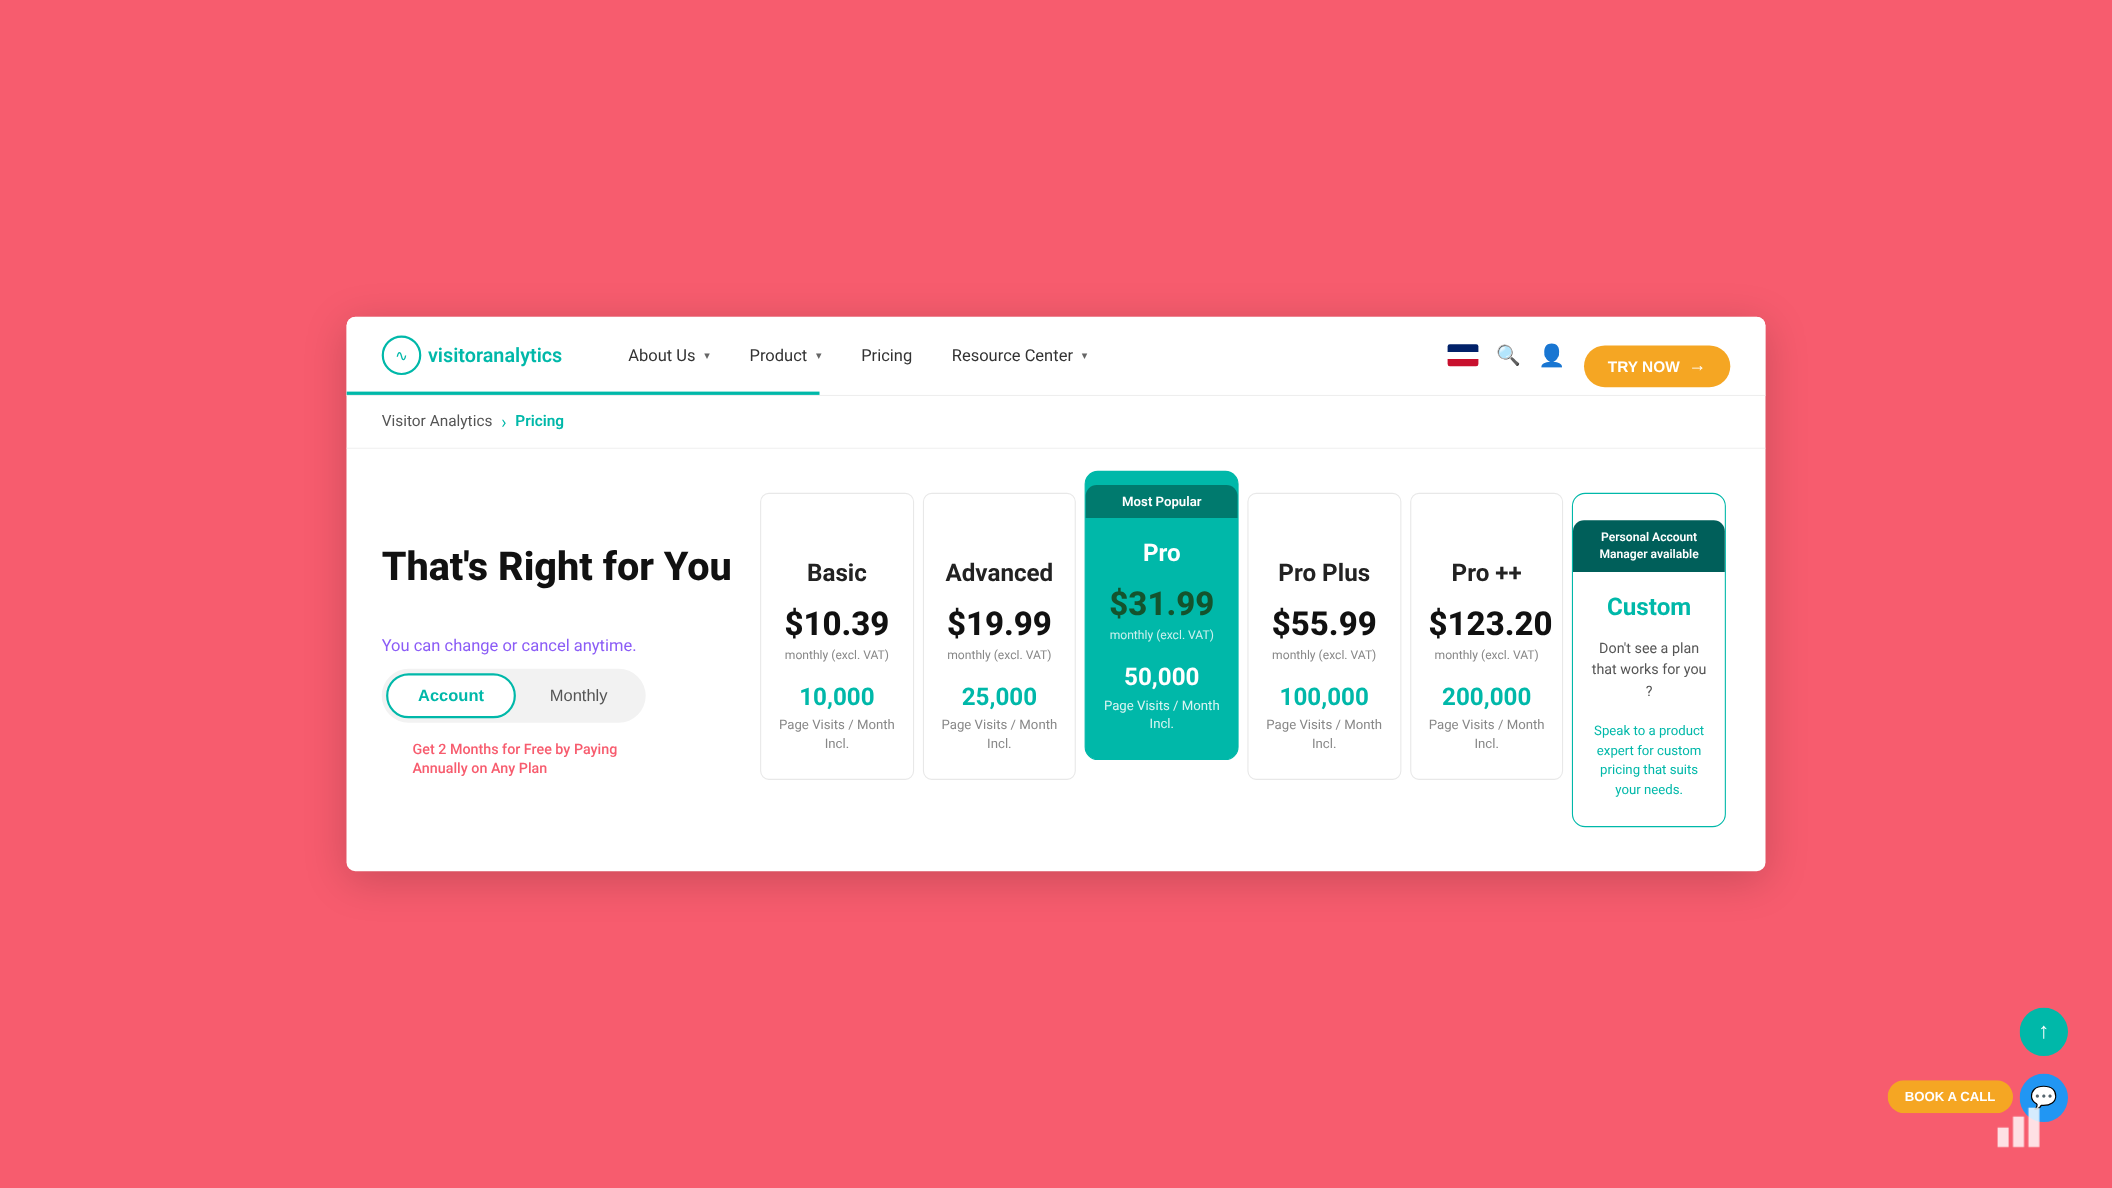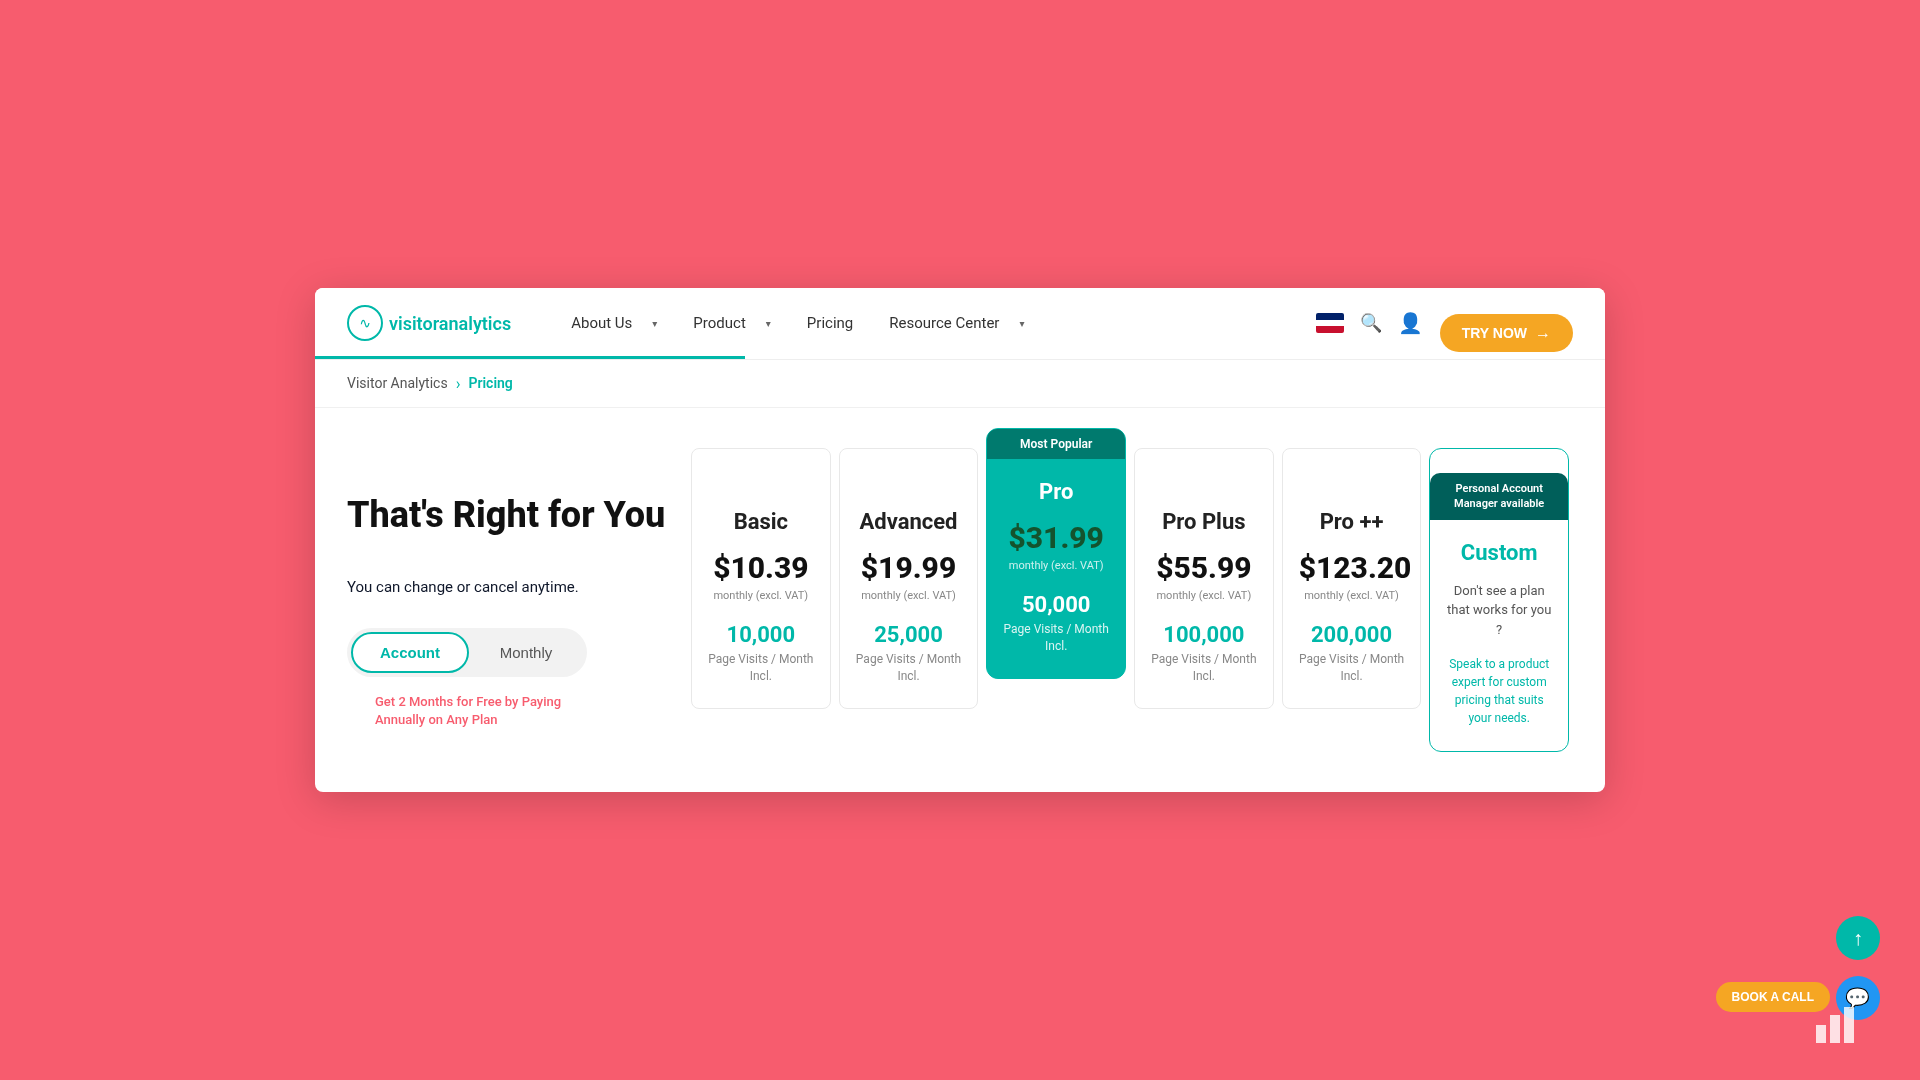--- a/index.html
+++ b/index.html
@@ -66,21 +66,21 @@
       align-items: center;
       gap: 36px;
       flex: 1;
     }
     .nav-link {
       font-size: 15px;
       color: #333;
       text-decoration: none;
       display: flex;
       align-items: center;
-      gap: 20px;
+      gap: 8px;
       cursor: pointer;
     }
     .nav-link .chevron {
       font-size: 10px;
       color: #666;
     }
     .nav-actions {
       display: flex;
       align-items: center;
       gap: 16px;
@@ -153,22 +153,22 @@
     }
     .page-title {
       font-size: 36px;
       font-weight: 800;
       color: #111;
       line-height: 1.25;
       margin-bottom: 40px;
     }
     .change-cancel-text {
       font-size: 15px;
-      color: #0f172a;
-      margin-bottom: 32px;
+      color: #8b5cf6;
+      margin-bottom: 12px;
     }
     .billing-toggle {
       display: flex;
       align-items: center;
       background: #f2f2f2;
       border-radius: 30px;
       padding: 4px;
       width: 240px;
       margin-bottom: 16px;
     }
@@ -214,21 +214,21 @@
       min-width: 130px;
       text-align: center;
     }
     .pricing-card.pro {
       background: #00b8a9;
       color: #fff;
       border-color: #00b8a9;
       border-radius: 12px;
       position: relative;
       margin-top: -20px;
-      padding-top: 0;
+      padding-top: 12px;
     }
     .pricing-card.custom {
       border: 1px solid #00b8a9;
       border-radius: 12px;
       position: relative;
     }
     .most-popular-badge {
       background: #007a6e;
       color: #fff;
       font-size: 12px;

